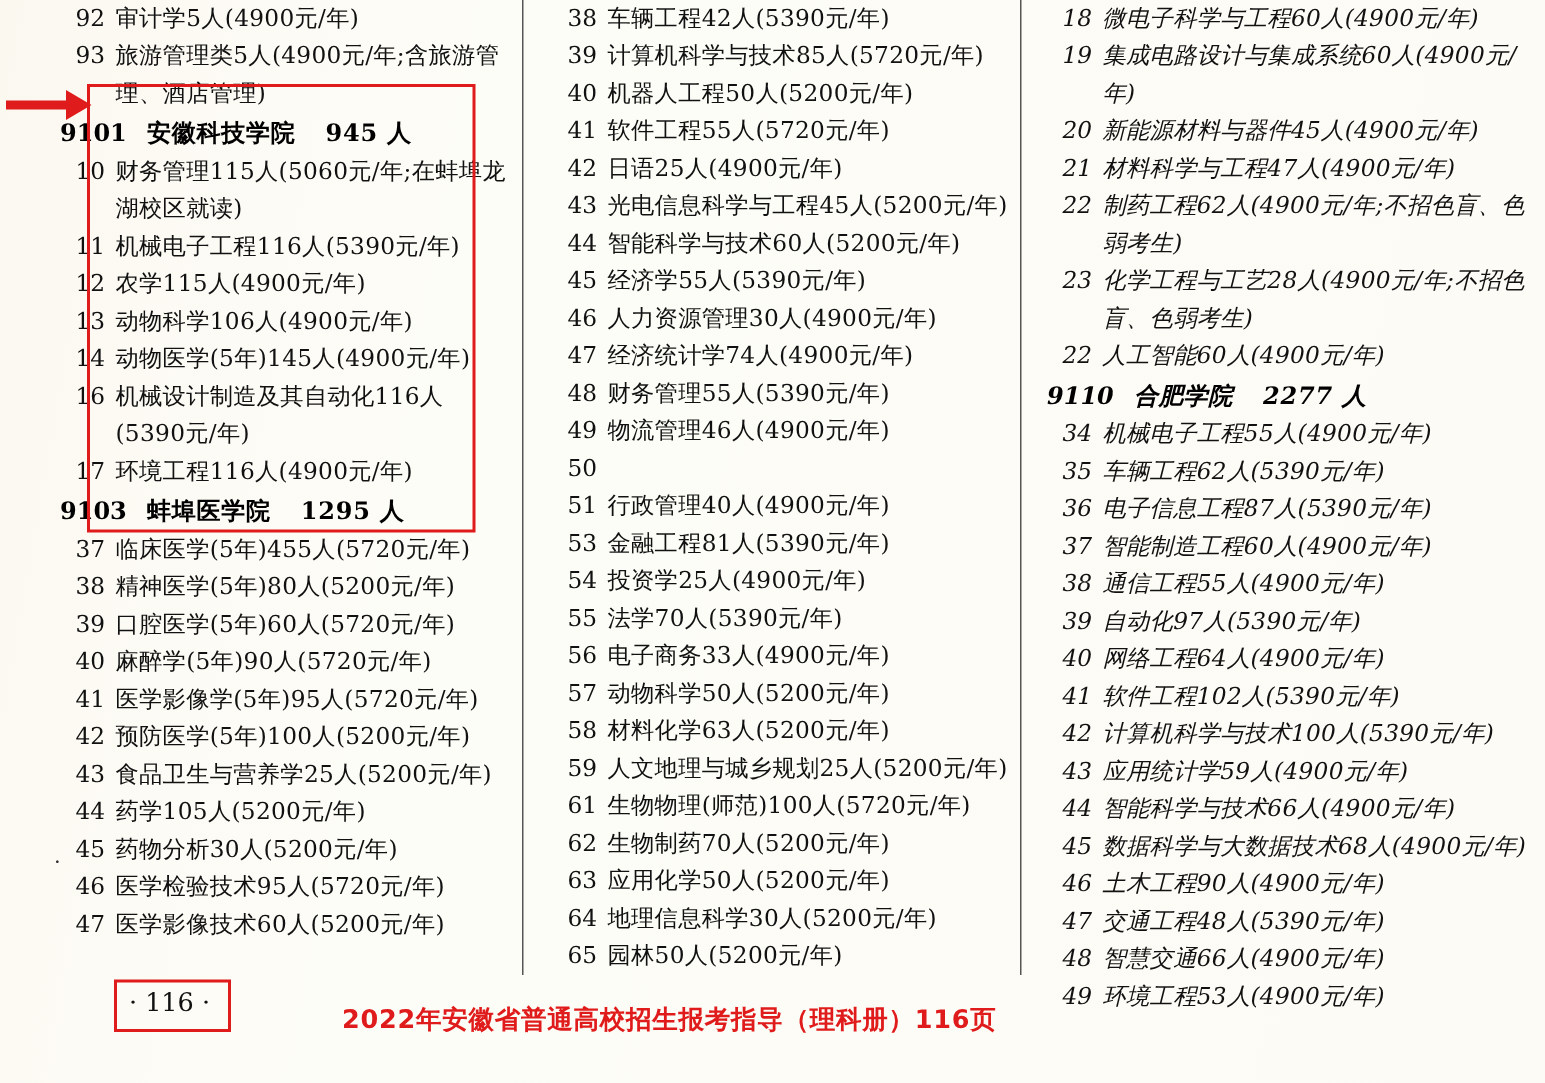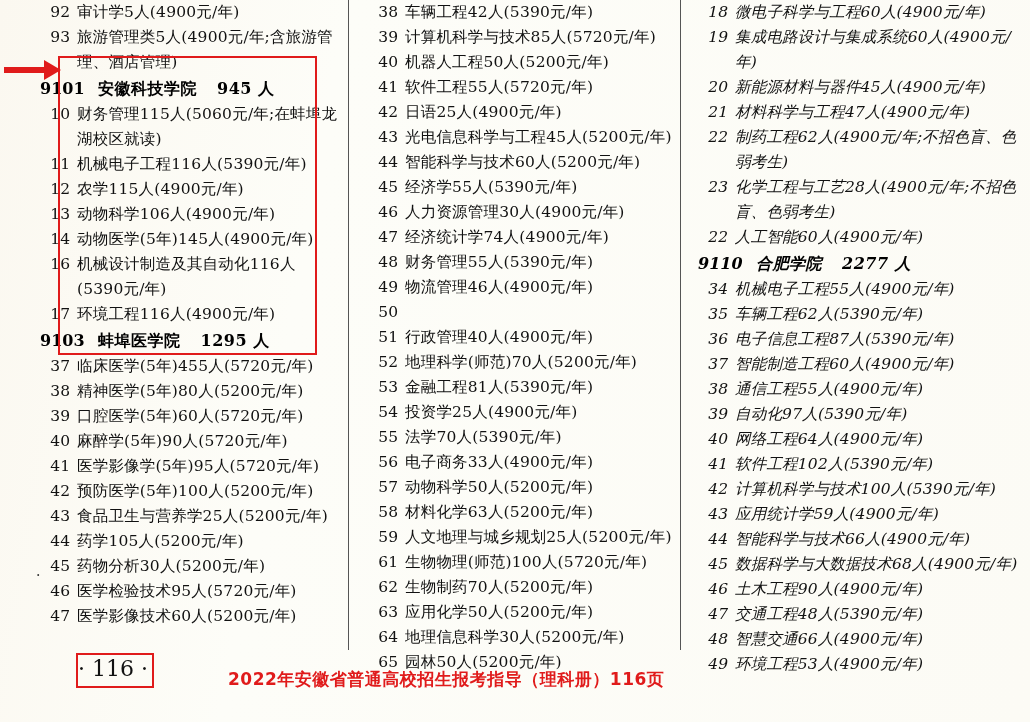--- a/index.html
+++ b/index.html
@@ -137,21 +137,21 @@
 
   .pagenum {
     position: absolute;
     left: 76px;
     top: 653px;
     width: 74px;
     height: 31px;
     display: flex;
     align-items: center;
     justify-content: center;
-    font-size: 22px;
+    font-size: 17px;
     color: #111;
   }
   .caption {
     position: absolute;
     left: 228px;
     top: 668px;
     font-family: "DejaVu Sans", "Liberation Sans", sans-serif;
     font-size: 17px;
     font-weight: bold;
     color: #e01b1b;
@@ -324,24 +324,20 @@
         <span class="txt">物流管理46人(4900元/年)</span>
       </div>
       <div class="entry">
         <span class="num">50</span>
       </div>
       <div class="entry">
         <span class="num">51</span>
         <span class="txt">行政管理40人(4900元/年)</span>
       </div>
       <div class="entry">
-        <span class="num">52</span>
-        <span class="txt">地理科学(师范)70人(5200元/年)</span>
-      </div>
-      <div class="entry">
         <span class="num">53</span>
         <span class="txt">金融工程81人(5390元/年)</span>
       </div>
       <div class="entry">
         <span class="num">54</span>
         <span class="txt">投资学25人(4900元/年)</span>
       </div>
       <div class="entry">
         <span class="num">55</span>
         <span class="txt">法学70人(5390元/年)</span>

